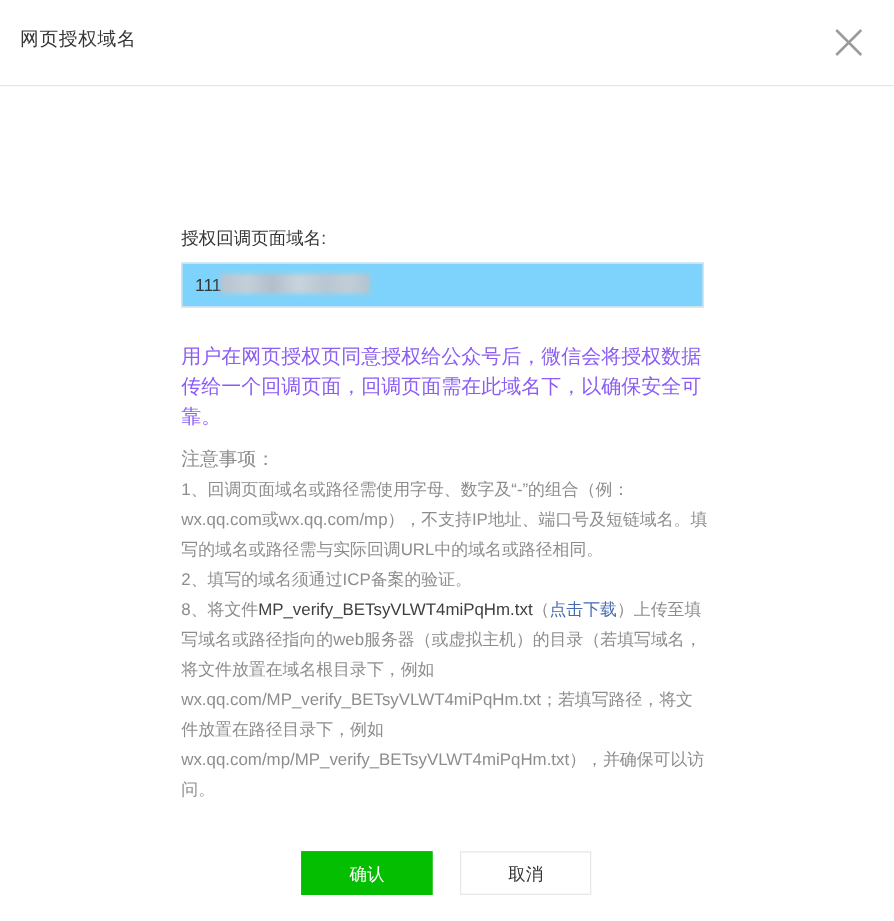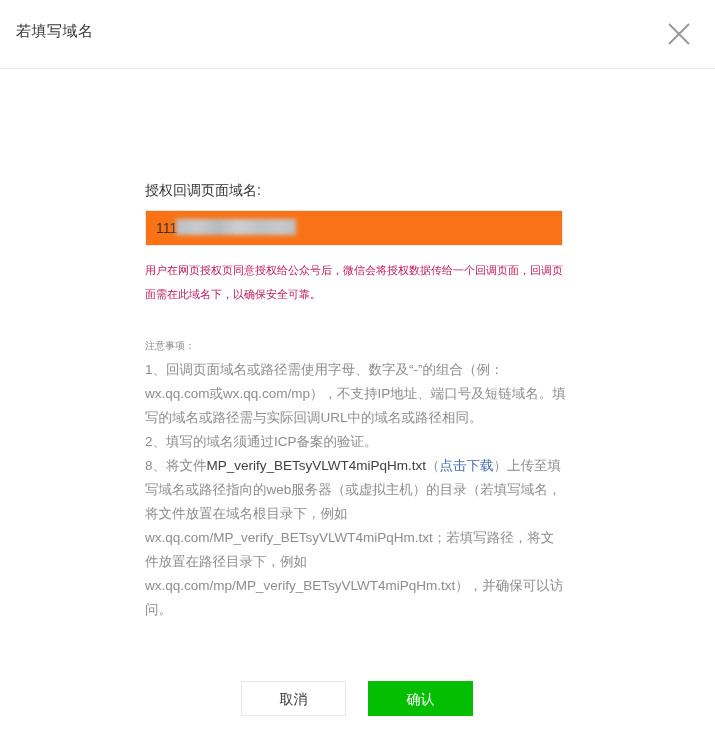--- a/index.html
+++ b/index.html
@@ -57,21 +57,21 @@
     color: #353535;
     margin-bottom: 10px;
     line-height: 20px;
     margin-top: 40px;
   }
   .input-wrap {
     position: relative;
     width: 418px;
     height: 36px;
     border: 1px solid #e7e7eb;
-    background: #f97316;
+    background: #7dd3fc;
     box-sizing: border-box;
   }
   .input-wrap input {
     position: absolute;
     left: 0;
     top: 0;
     width: 100%;
     height: 34px;
     border: 0;
     outline: none;
@@ -87,29 +87,29 @@
     left: 30px;
     top: 8px;
     width: 120px;
     height: 16px;
     background: linear-gradient(90deg,#b9c3cc 0%, #c8d0d8 18%, #b4bec8 35%, #cdd4db 52%, #bcc6cf 70%, #c6ced6 86%, #b8c2cb 100%);
     filter: blur(2px);
     opacity: 0.95;
     pointer-events: none;
   }
   .desc {
-    margin-top: 12px;
-    font-size: 11px;
+    margin-top: 28px;
+    font-size: 16px;
     line-height: 24px;
-    color: #be185d;
+    color: #8b5cf6;
     width: 420px;
   }
   .notes-title {
-    margin-top: 28px;
-    font-size: 10px;
+    margin-top: 10px;
+    font-size: 15px;
     line-height: 24px;
     color: #8d8d8d;
   }
   .note {
     font-size: 13.5px;
     line-height: 24px;
     color: #8d8d8d;
     width: 422px;
   }
   .note .strong {
@@ -148,21 +148,21 @@
     color: #353535;
     border: 1px solid #e7e7eb;
   }
 </style>
 </head>
 <body>
 
 <div class="dialog">
 
   <div class="dialog-header">
-    <div class="dialog-title">若填写域名</div>
+    <div class="dialog-title">网页授权域名</div>
     <div class="close-btn">
       <svg width="28" height="28" viewBox="0 0 28 28" aria-hidden="true">
         <line x1="4" y1="4" x2="24" y2="24" stroke="#9a9a9a" stroke-width="2"></line>
         <line x1="24" y1="4" x2="4" y2="24" stroke="#9a9a9a" stroke-width="2"></line>
       </svg>
     </div>
   </div>
 
   <div class="form-area">
 
@@ -179,17 +179,17 @@
 
     <div class="note">1、回调页面域名或路径需使用字母、数字及“-”的组合（例：wx.qq.com或wx.qq.com/mp），不支持IP地址、端口号及短链域名。填写的域名或路径需与实际回调URL中的域名或路径相同。</div>
 
     <div class="note">2、填写的域名须通过ICP备案的验证。</div>
 
     <div class="note"><span>8、将文件</span><span class="strong">MP_verify_BETsyVLWT4miPqHm.txt</span><span>（</span><a>点击下载</a><span>）上传至填写域名或路径指向的web服务器（或虚拟主机）的目录（若填写域名，将文件放置在域名根目录下，例如wx.qq.com/MP_verify_BETsyVLWT4miPqHm.txt；若填写路径，将文件放置在路径目录下，例如wx.qq.com/mp/MP_verify_BETsyVLWT4miPqHm.txt），并确保可以访问。</span></div>
 
   </div>
 
   <div class="btn-row">
+    <div class="btn btn-primary">确认</div>
     <div class="btn btn-default">取消</div>
-    <div class="btn btn-primary">确认</div>
   </div>
 
 </div>
 
 </body></html>

